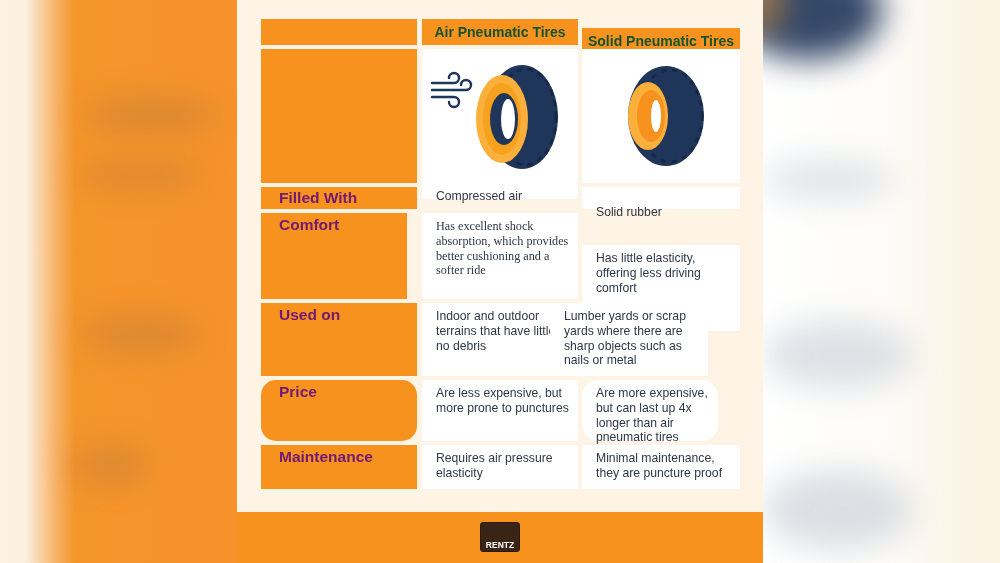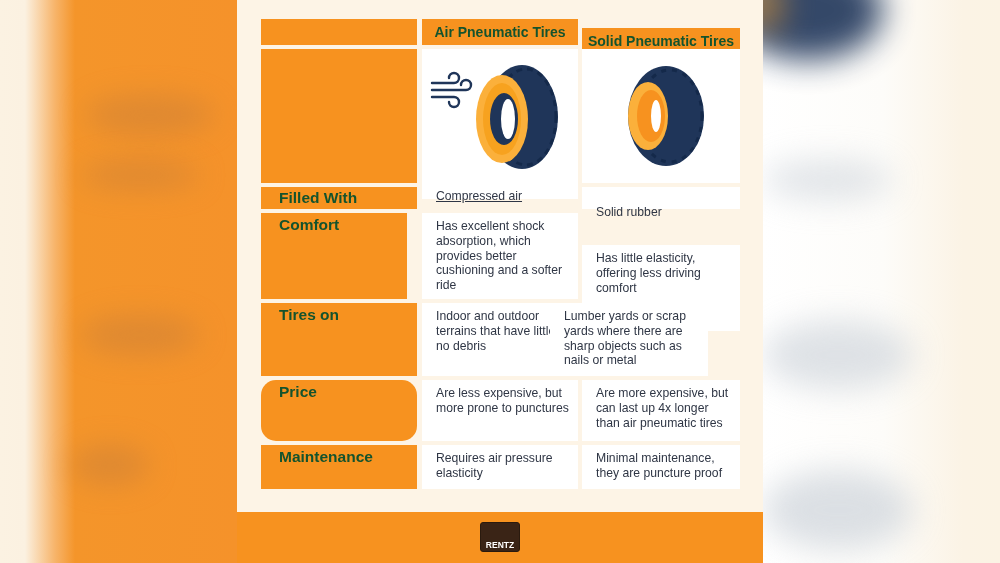--- a/index.html
+++ b/index.html
@@ -9,21 +9,21 @@
   .bg-left .blur { position:absolute; border-radius:50%; filter:blur(14px); background:#cc8038; opacity:.55; }
   .bg-right { position:absolute; left:763px; top:0; width:237px; height:563px;
     background: linear-gradient(90deg, #ffffff 0px, #fdfcf9 120px, #fbf3e5 200px, #fbf3e4 237px); }
   .bg-right .blur { position:absolute; border-radius:50%; filter:blur(16px); }
   .panel { position:absolute; left:237px; top:0; width:526px; height:512px; background:#fdf4e6; }
   .footer { position:absolute; left:237px; top:512px; width:526px; height:51px; background:#f7921f; }
   .cell { position:absolute; box-sizing:border-box; }
   .orange { background:#f7921f; }
   .white { background:#ffffff; }
   .hdr { color:#14532d; font-weight:bold; font-size:14px; text-align:center; line-height:26px; }
-  .rowlabel { color:#14532d; font-weight:bold; font-size:15.5px; padding:3px 0 0 18px; }
+  .rowlabel { color:#701a75; font-weight:bold; font-size:15.5px; padding:3px 0 0 18px; }
   .txt { color:#2f3645; font-size:12.2px; line-height:14.8px; padding:6px 8px 0 14px; }
   .tire { position:absolute; }
   .logo { position:absolute; left:480px; top:522px; width:40px; height:30px; background:#3a2416; border-radius:3px; border:1px solid #2a1a0e; box-sizing:border-box; }
   .logo .big { position:absolute; left:8px; top:0; width:100%; text-align:center; color:#f7921f; font-weight:bold; font-size:11px; line-height:17px; letter-spacing:0.5px;margin-top:36px; -webkit-text-stroke:0.5px #f7921f; }
   .logo .rentz { position:absolute; left:0; top:17px; width:100%; text-align:center; color:#fff; font-weight:bold; font-size:8.5px; line-height:11px; }
 </style>
 </head>
 <body>
 
 <div class="bg-left">
@@ -67,34 +67,34 @@
   <svg class="tire" style="left:36px;top:14px;" width="90" height="106" viewBox="0 0 90 106">
     <ellipse cx="48" cy="53" rx="38" ry="50" fill="#1f3559"></ellipse>
     <ellipse cx="52" cy="53" rx="32" ry="46" fill="none" stroke="#14294a" stroke-width="3" stroke-dasharray="5 6"></ellipse>
     <ellipse cx="30" cy="53" rx="20" ry="34" fill="#fbb03b"></ellipse>
     <ellipse cx="33" cy="53" rx="14" ry="26" fill="#f7921f"></ellipse>
     <ellipse cx="38" cy="53" rx="5" ry="16" fill="#ffffff"></ellipse>
   </svg>
 </div>
 
 <div class="cell orange rowlabel" style="left:261px;top:187px;width:156px;height:22px;padding-top:2px;">Filled With</div>
-<div class="cell white txt" style="left:422px;top:177px;width:156px;height:22px;padding-top:12px;text-decoration:underline;">Compressed air</div>
+<div class="cell white txt" style="left:422px;top:177px;width:156px;height:22px;padding-top:12px;">Compressed air</div>
 <div class="cell white txt" style="left:582px;top:187px;width:158px;height:22px;padding-top:18px;">Solid rubber</div>
 
 <div class="cell orange rowlabel" style="left:261px;top:213px;width:146px;height:86px;">Comfort</div>
-<div class="cell white txt" style="left:422px;top:213px;width:156px;height:86px;">Has excellent shock absorption, which provides better cushioning and a softer ride</div>
+<div class="cell white txt" style="left:422px;top:213px;width:156px;height:86px;font-family:Liberation Serif, serif;">Has excellent shock absorption, which provides better cushioning and a softer ride</div>
 <div class="cell white txt" style="left:582px;top:213px;width:158px;height:86px;margin-top:32px;">Has little elasticity, offering less driving comfort</div>
 
-<div class="cell orange rowlabel" style="left:261px;top:303px;width:156px;height:73px;">Tires on</div>
+<div class="cell orange rowlabel" style="left:261px;top:303px;width:156px;height:73px;">Used on</div>
 <div class="cell white txt" style="left:422px;top:303px;width:156px;height:73px;">Indoor and outdoor terrains that have little to no debris</div>
 <div class="cell white txt" style="left:550px;top:303px;width:158px;height:73px;">Lumber yards or scrap yards where there are sharp objects such as nails or metal</div>
 
 <div class="cell orange rowlabel" style="left:261px;top:380px;width:156px;height:61px;border-radius:15px;">Price</div>
 <div class="cell white txt" style="left:422px;top:380px;width:156px;height:61px;">Are less expensive, but more prone to punctures</div>
-<div class="cell white txt" style="left:582px;top:380px;width:158px;height:61px;">Are more expensive, but can last up 4x longer than air pneumatic tires</div>
+<div class="cell white txt" style="left:582px;top:380px;width:136px;height:61px;border-radius:16px;">Are more expensive, but can last up 4x longer than air pneumatic tires</div>
 
 <div class="cell orange rowlabel" style="left:261px;top:445px;width:156px;height:44px;">Maintenance</div>
 <div class="cell white txt" style="left:422px;top:445px;width:156px;height:44px;">Requires air pressure elasticity</div>
 <div class="cell white txt" style="left:582px;top:445px;width:158px;height:44px;">Minimal maintenance, they are puncture proof</div>
 
 <div class="footer"></div>
 <div class="logo">
   <div class="big">BIG</div>
   <div class="rentz">RENTZ</div>
 </div>

